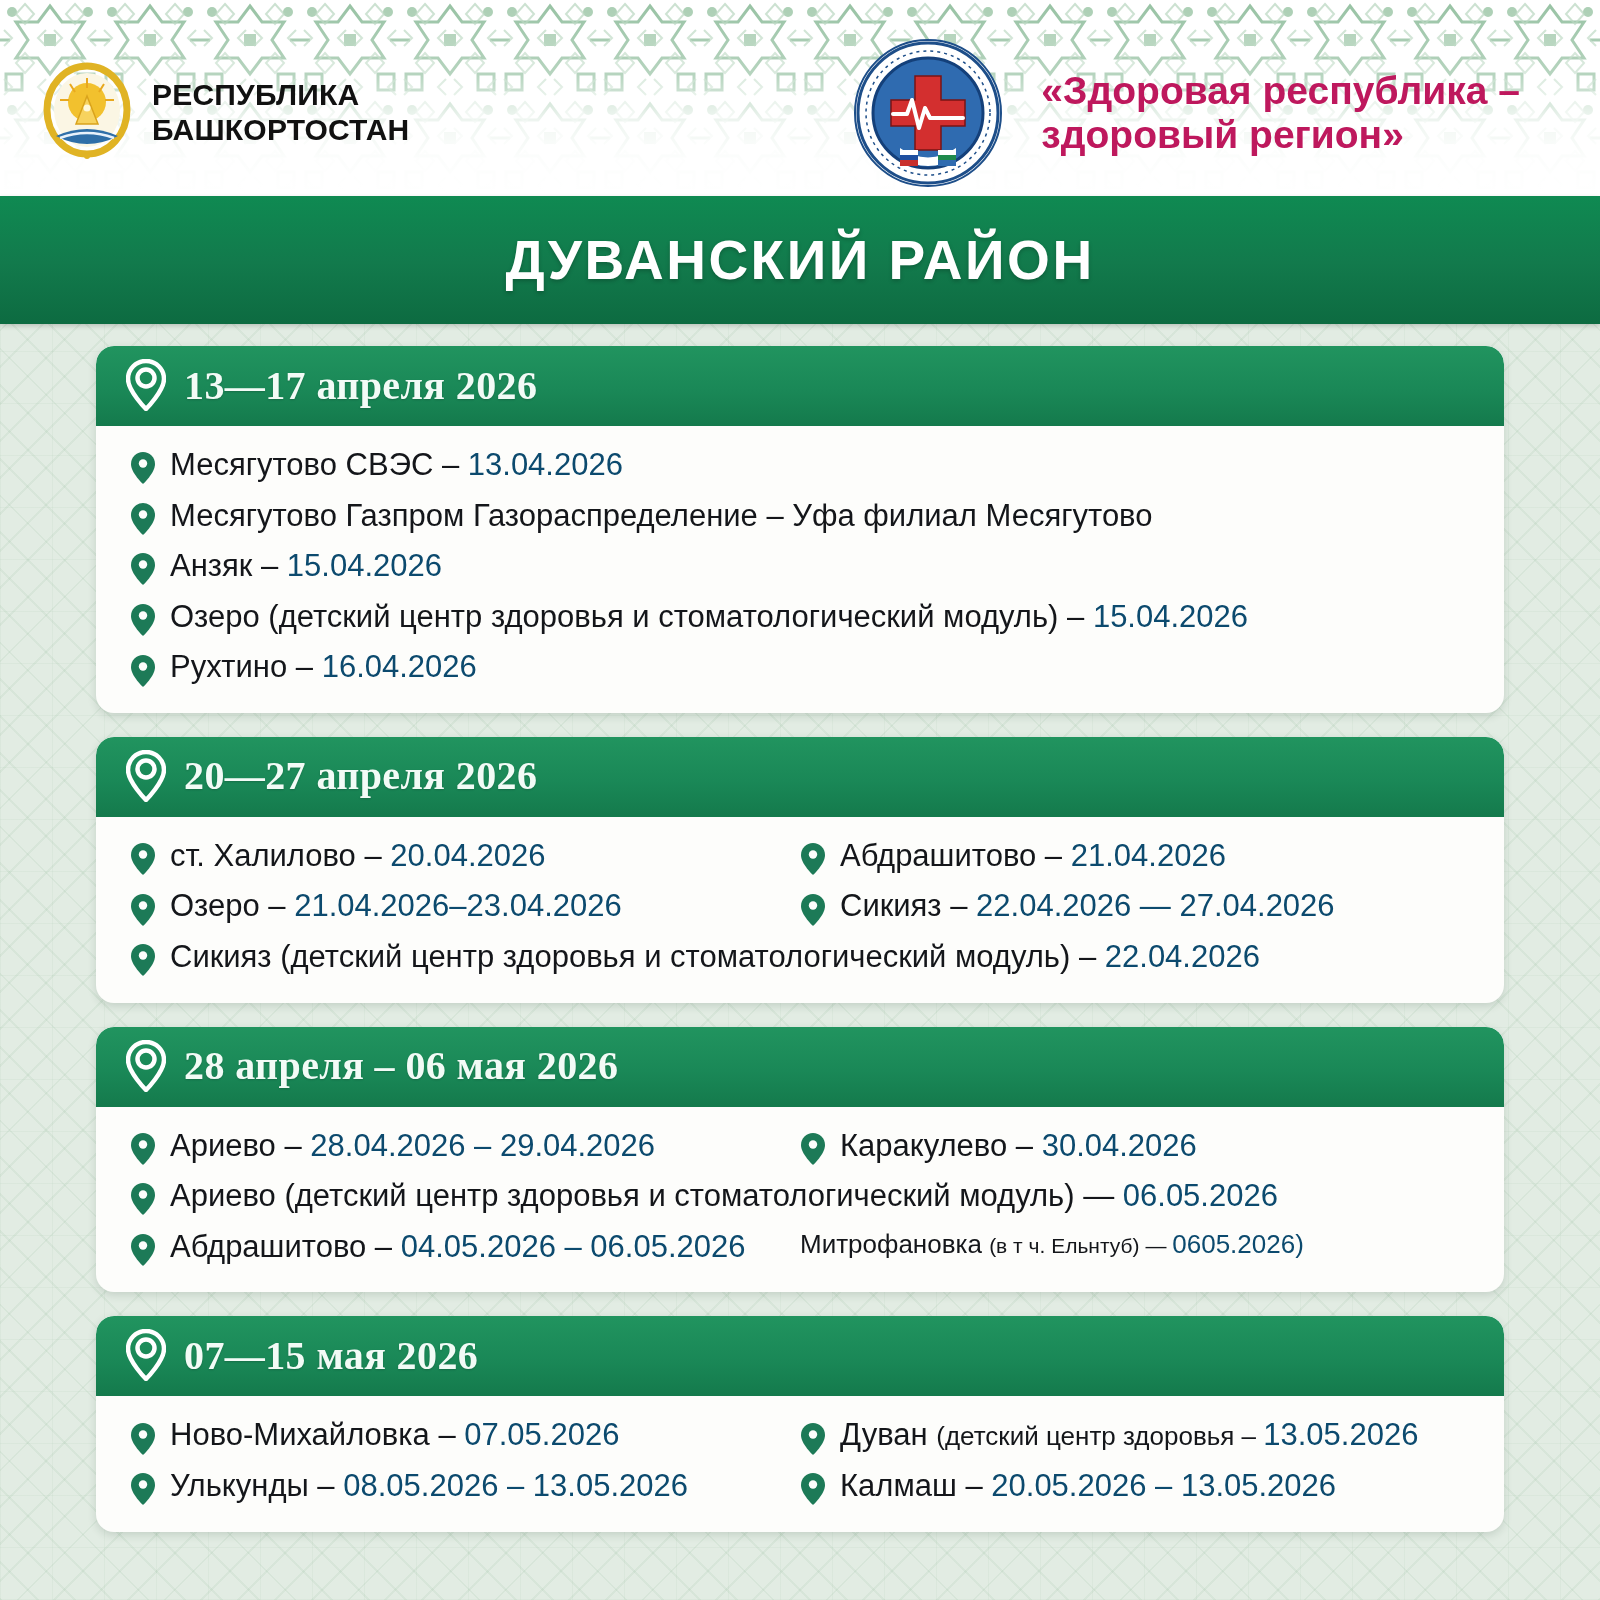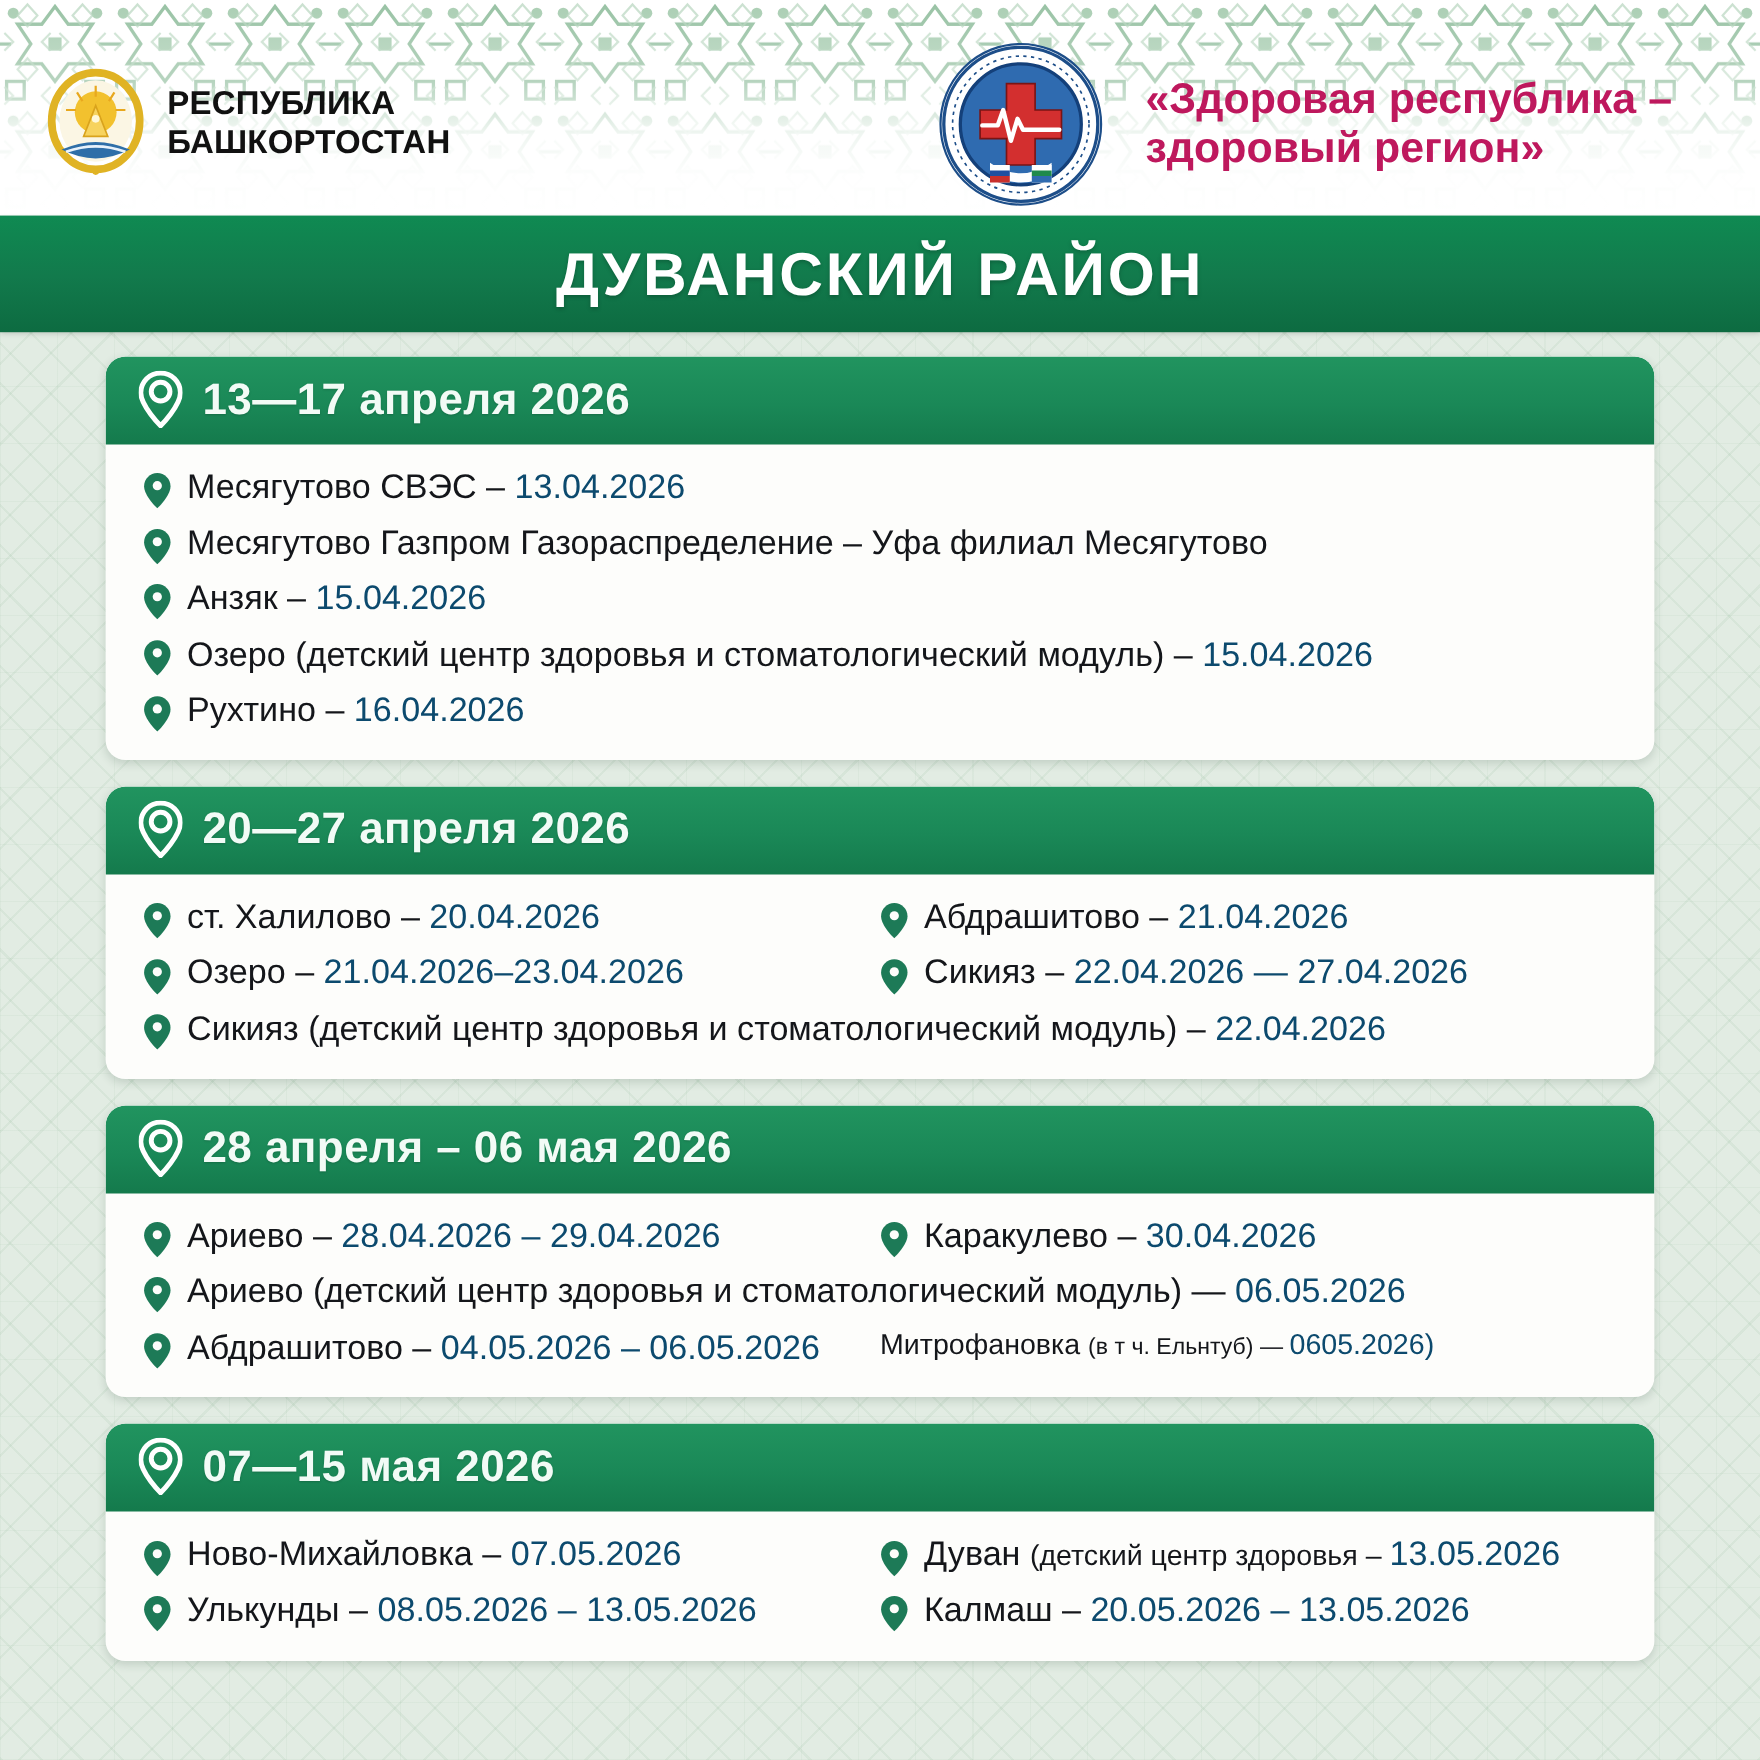--- a/index.html
+++ b/index.html
@@ -99,21 +99,21 @@
     white-space: pre-line;
     flex: 0 0 auto;
     margin-left: 20px;
     padding-right: 40px;
   }
 
   
   .district-banner {
     position: relative;
     z-index: 2;
-    height: 106px;
+    height: 128px;
     background: linear-gradient(180deg, #0f8a52 0%, #127a4c 52%, #0d6b41 100%);
     display: flex;
     align-items: center;
     justify-content: center;
     box-shadow: 0 2px 5px rgba(0,0,0,.18);
   }
   .district-banner .txt {
     color: #ffffff;
     font-size: 55px;
     font-weight: 700;
@@ -143,20 +143,21 @@
     align-items: center;
     gap: 18px;
     border-radius: 18px 18px 0 0;
   }
   .card-head .label {
     color: #f2fbf6;
     font-size: 40px;
     font-weight: 700;
     letter-spacing: .4px;
     text-shadow: 0 1px 2px rgba(0,0,0,.18);
+    font-family: Liberation Serif, serif;
   }
 
   .card-body {
     padding: 14px 34px 20px 34px;
   }
 
   .row {
     display: flex;
     align-items: flex-start;
   }

